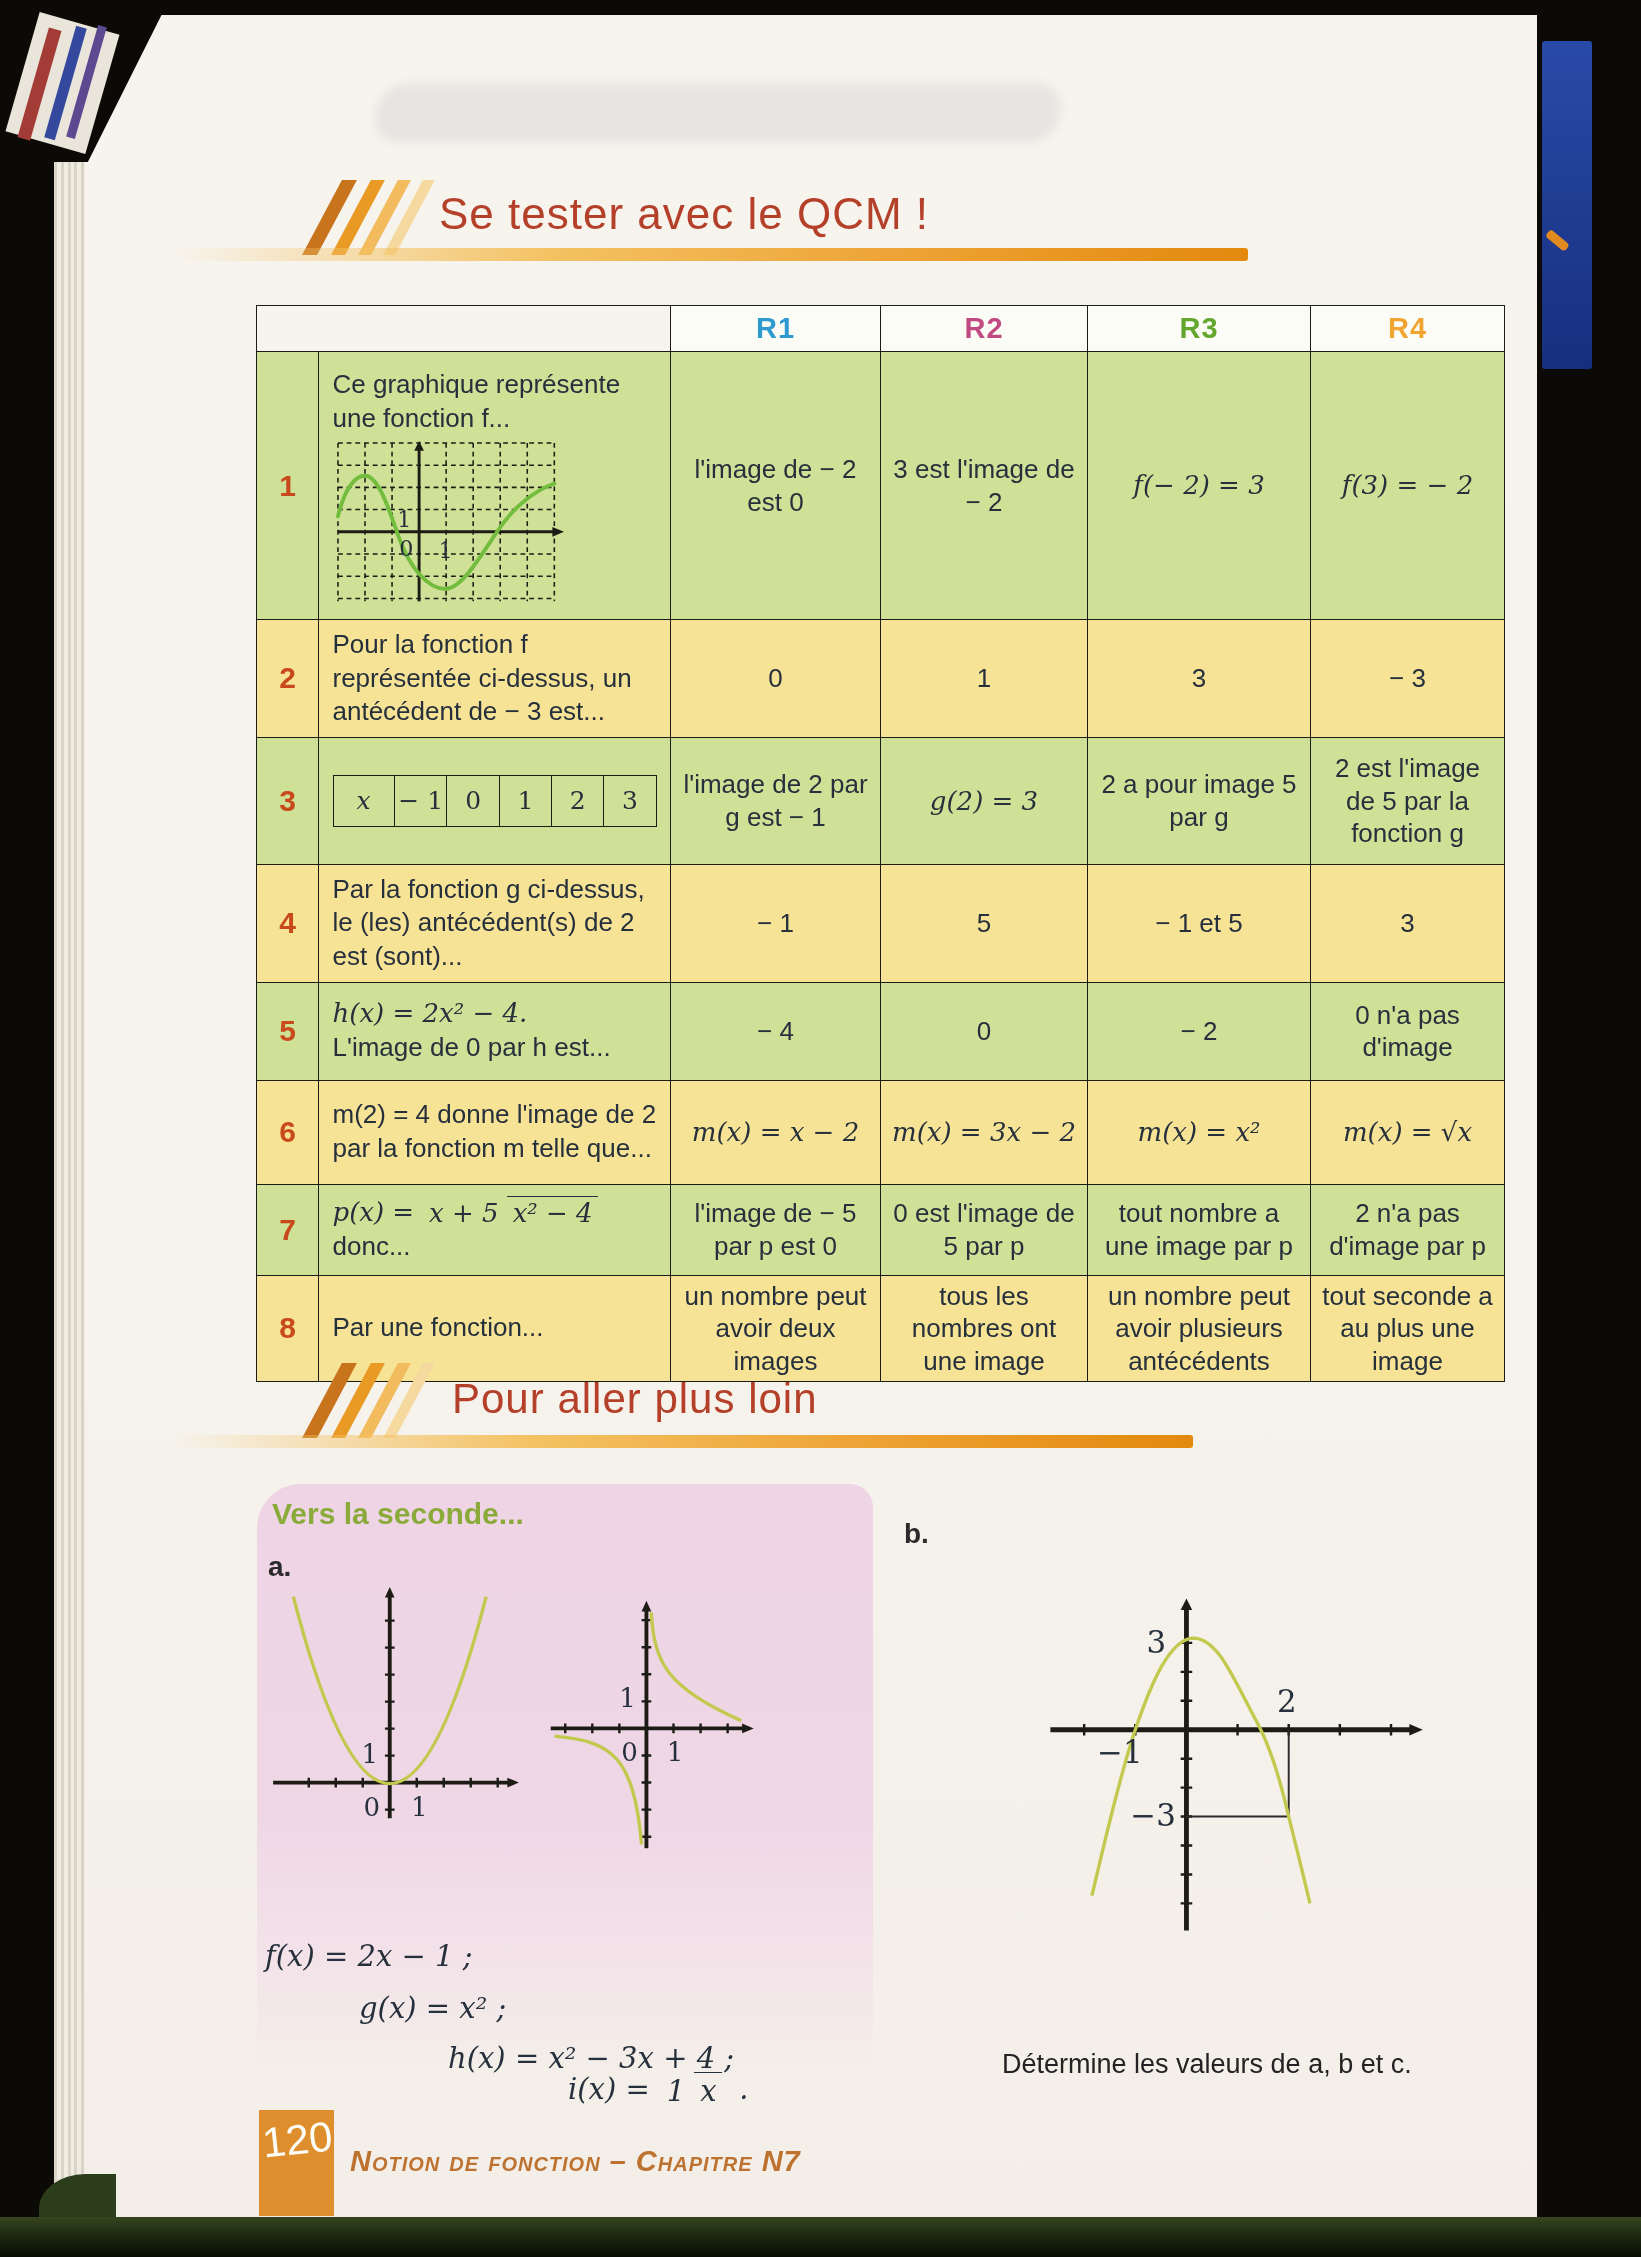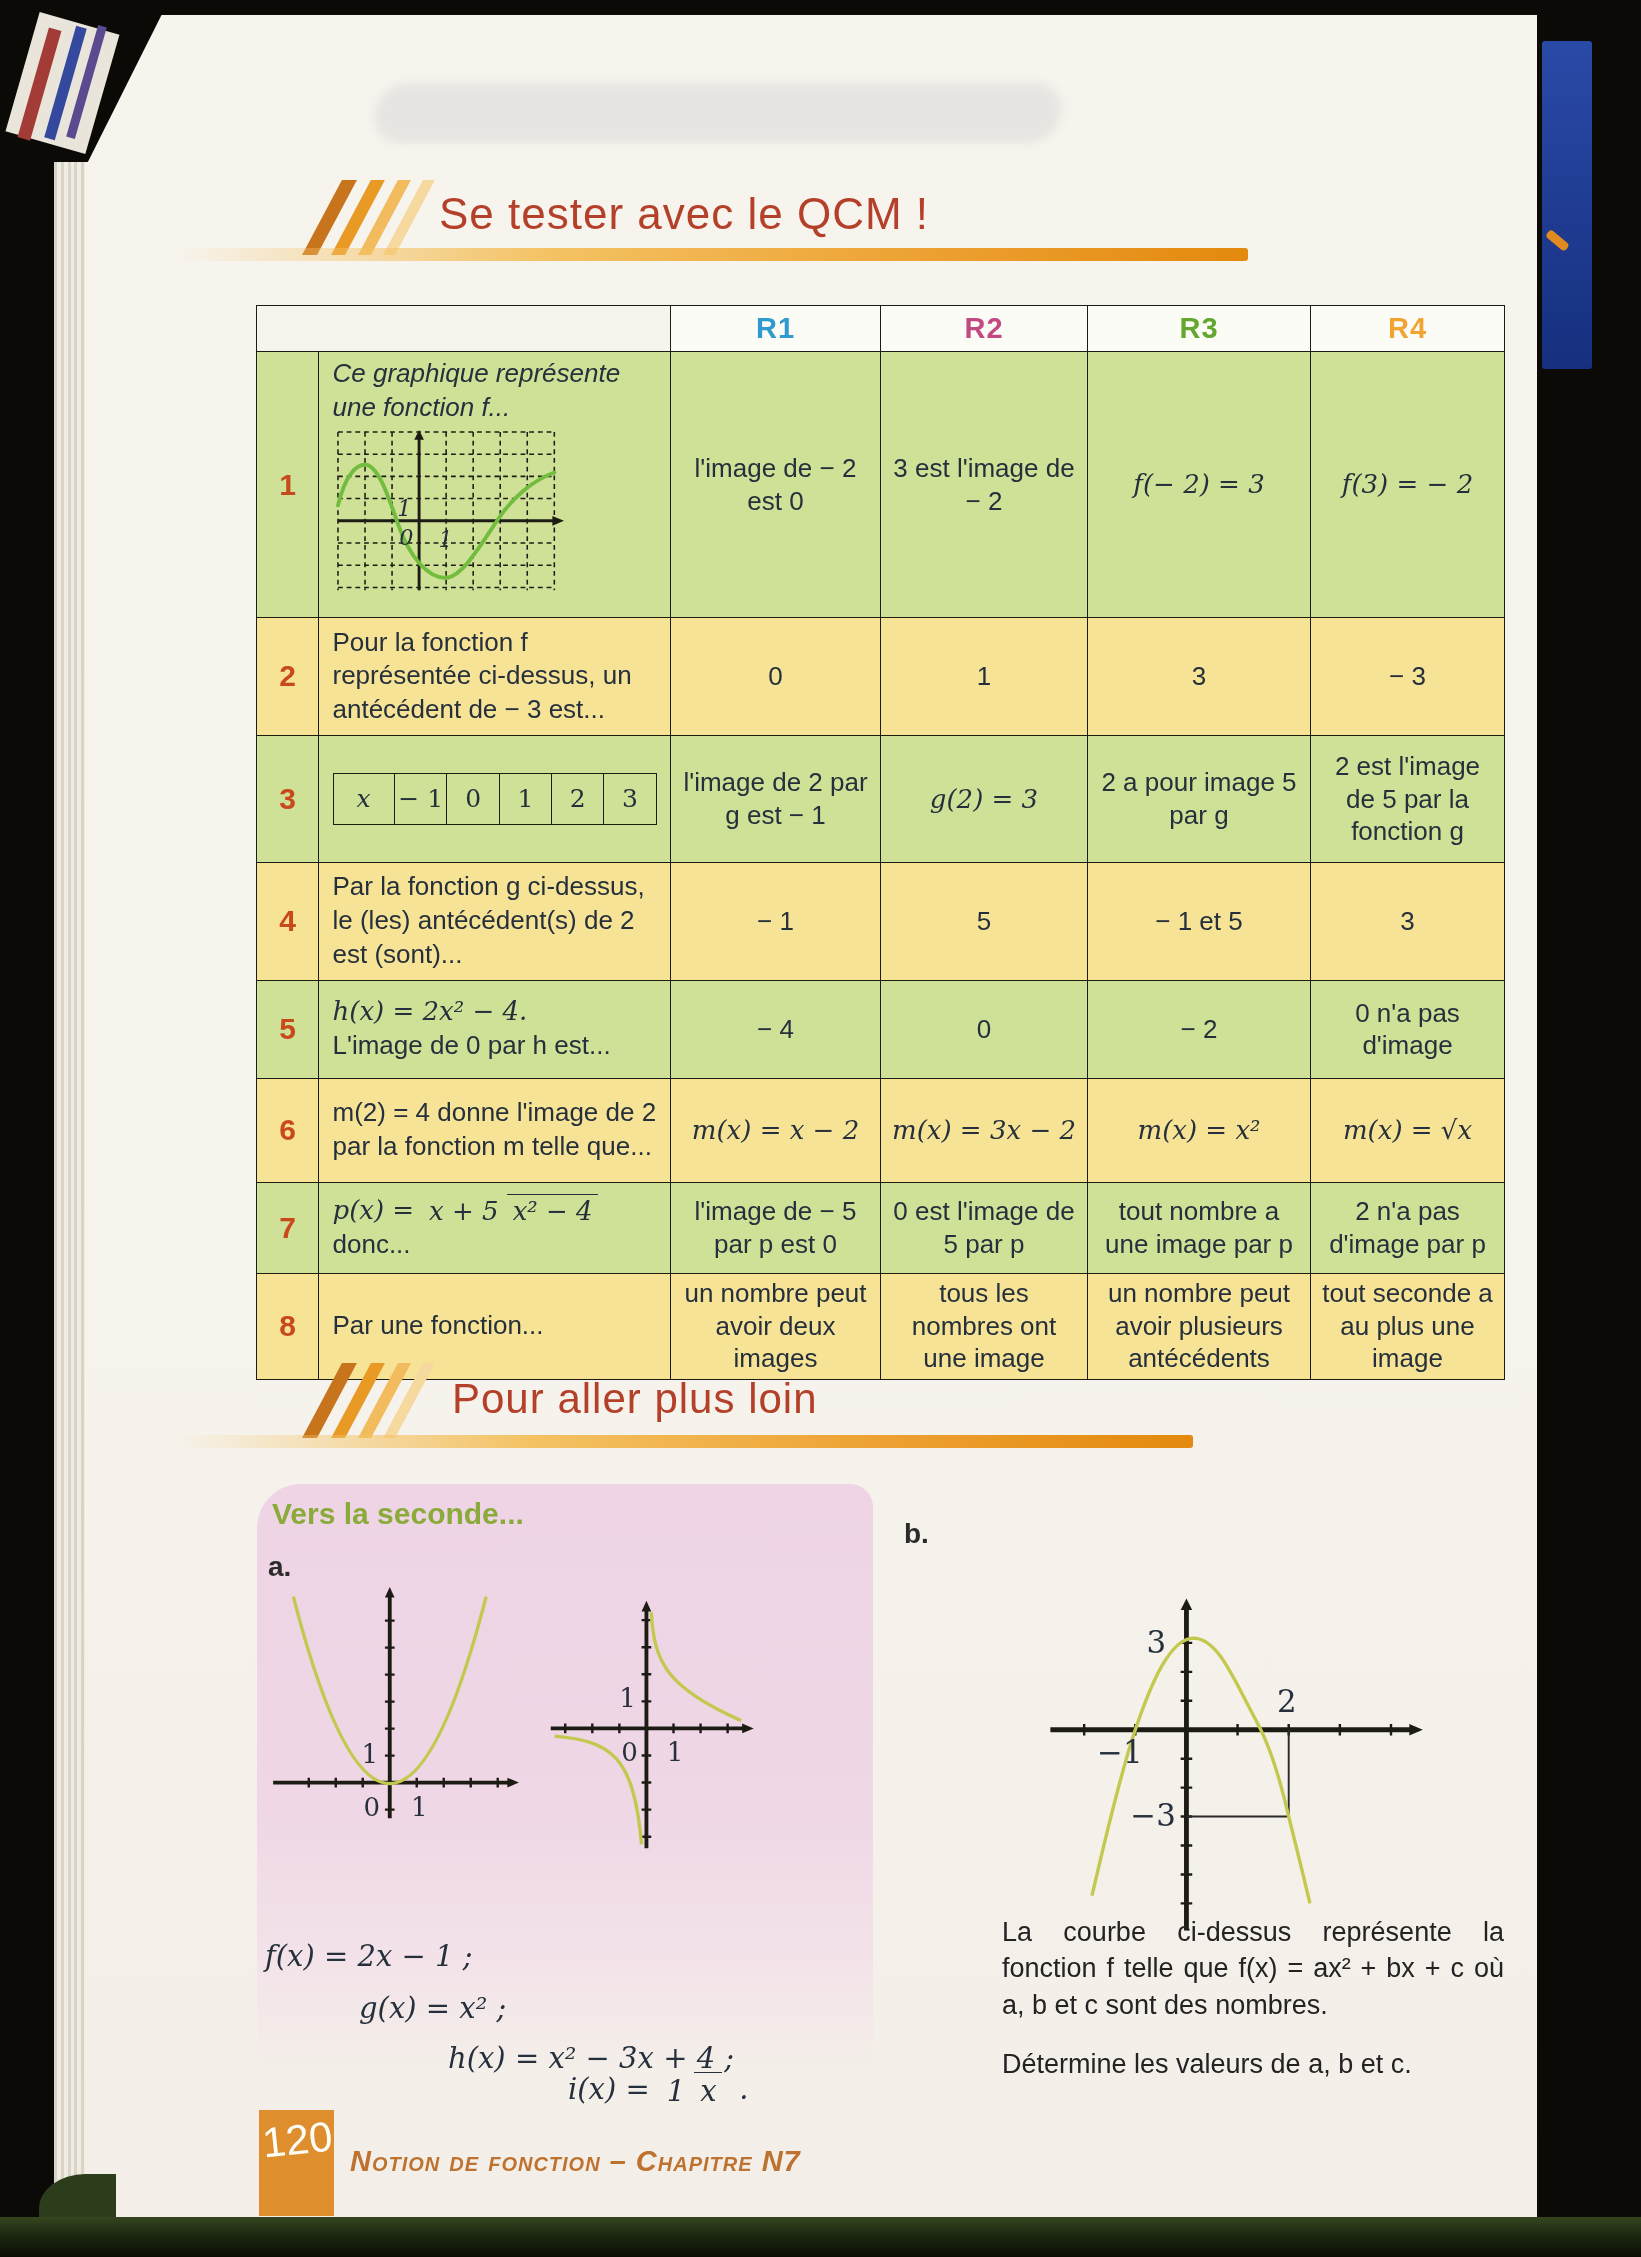--- a/index.html
+++ b/index.html
@@ -53,21 +53,21 @@
   td.rhead{background:#fcfcf6;text-align:center;font-weight:bold;font-size:29px;letter-spacing:1px;}
   .r1{color:#2f9ad0}.r2{color:#c24a82}.r3{color:#63a72e}.r4{color:#f2a432}
   tr.g td{background:#cfe097;}
   tr.y td{background:#f6e395;}
   td.num{text-align:center;vertical-align:middle;color:#c8491c;font-weight:bold;font-size:30px;}
   td.q{font-size:26px;color:#26303c;line-height:1.3;padding:7.7px 13.5px;vertical-align:middle;}
   td.ans{font-size:26px;color:#26303c;text-align:center;vertical-align:middle;padding:3.9px 9.7px;line-height:1.25;}
   .math{font-family:"DejaVu Serif",serif;font-style:italic;}
   tr.rh1{height:266px}tr.rh2{height:112px}tr.rh3{height:127px}tr.rh4{height:102px}
   tr.rh5{height:98px}tr.rh6{height:104px}tr.rh7{height:91px}tr.rh8{height:98px}
-  td.q-top{vertical-align:top;padding-top:5px;font-style:italic;}
+  td.q-top{vertical-align:top;padding-top:16px;}
   .row1-graph{margin:5.8px 0 0 3.9px;display:block;}
   
   table.inner{border-collapse:collapse;table-layout:fixed;margin:1.9px auto;}
   table.inner td{border:1.9px solid #1c1c14;background:transparent;text-align:center;
     font-size:25px;height:48px;color:#26303c;font-family:"DejaVu Serif",serif;}
   table.inner td.lbl{font-style:italic;width:62px;}
   table.inner td.v{width:52px;}
   
   .frac{display:inline-block;vertical-align:middle;text-align:center;
     font-family:"DejaVu Serif",serif;font-style:italic;line-height:1.05;margin:0 7.7px;}
@@ -317,21 +317,20 @@
     <path d="M434 150 L420 144 L420 156 Z" fill="#1c1c14"></path>
     <path d="M189 14 L183 26 L195 26 Z" fill="#1c1c14"></path>
     <path d="M83 144V156M136 144V156M242 144V156M295 144V156M348 144V156M401 144V156M183 60H195M183 90H195M183 120H195M183 180H195M183 210H195M183 240H195M183 270H195M183 300H195M183 330H195" stroke="#1c1c14" stroke-width="2.5"></path>
     <path d="M295 150V240M189 240H295" stroke="#2b2b2b" stroke-width="2" fill="none"></path>
     <path d="M91 322 C103 272 119 200 136 150 C153 100 172 56 196 55 C222 55 238 98 262 142 C276 168 287 205 295 240 C302 268 310 300 317 330" stroke="#c2c94e" stroke-width="3.5" fill="none"></path>
     <text x="168" y="70" text-anchor="end" font-size="32">3</text>
     <text x="293" y="132" text-anchor="middle" font-size="32">2</text>
     <text x="120" y="184" text-anchor="middle" font-size="32">−1</text>
     <text x="178" y="250" text-anchor="end" font-size="32">−3</text>
   </svg>
-  <div class="b-text">La courbe ci-dessus représente la fonction f telle que f(x) = ax² + bx + c où a, b et c sont des nombres.</div>
   <div class="b-task">Détermine les valeurs de a, b et c.</div>
 
   <div class="pagenum-box"></div>
   <div class="pagenum">120</div>
   <div class="chapter">Notion de fonction – Chapitre N7</div>
 
   <div class="bottom-corner"></div>
   <div class="bottom-band"></div>
 </div>
 

